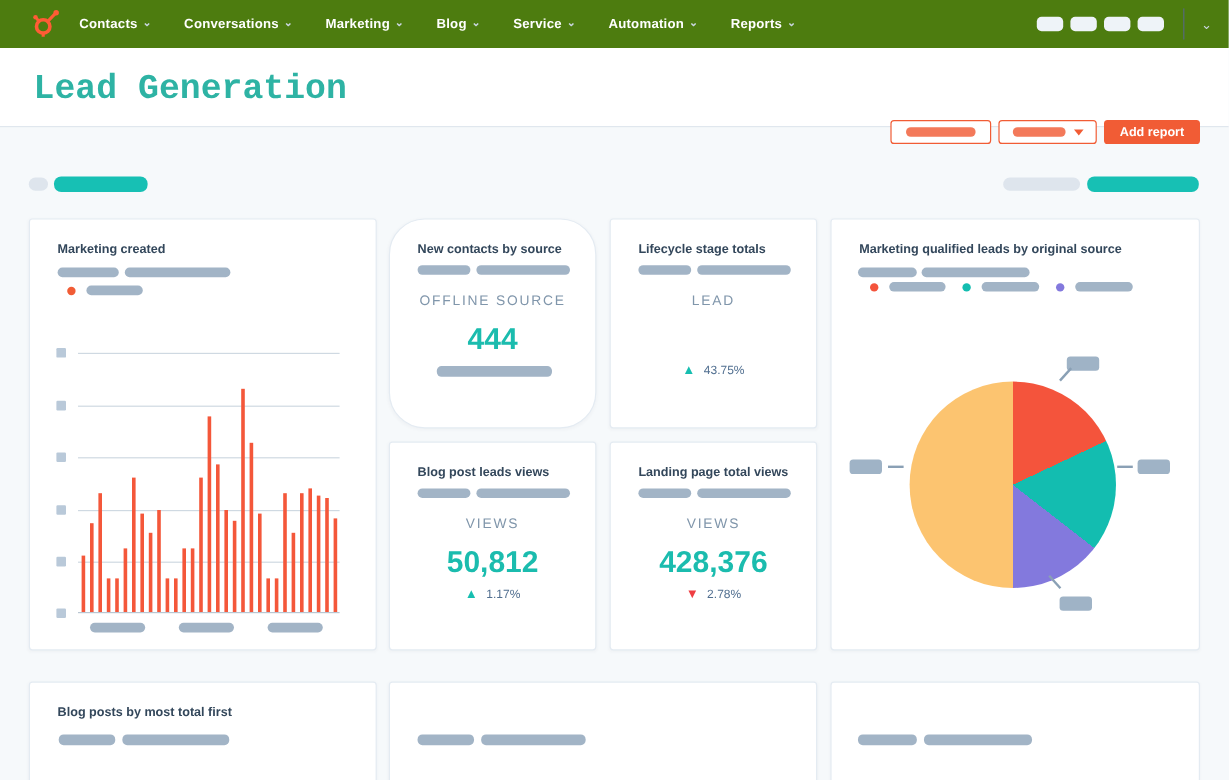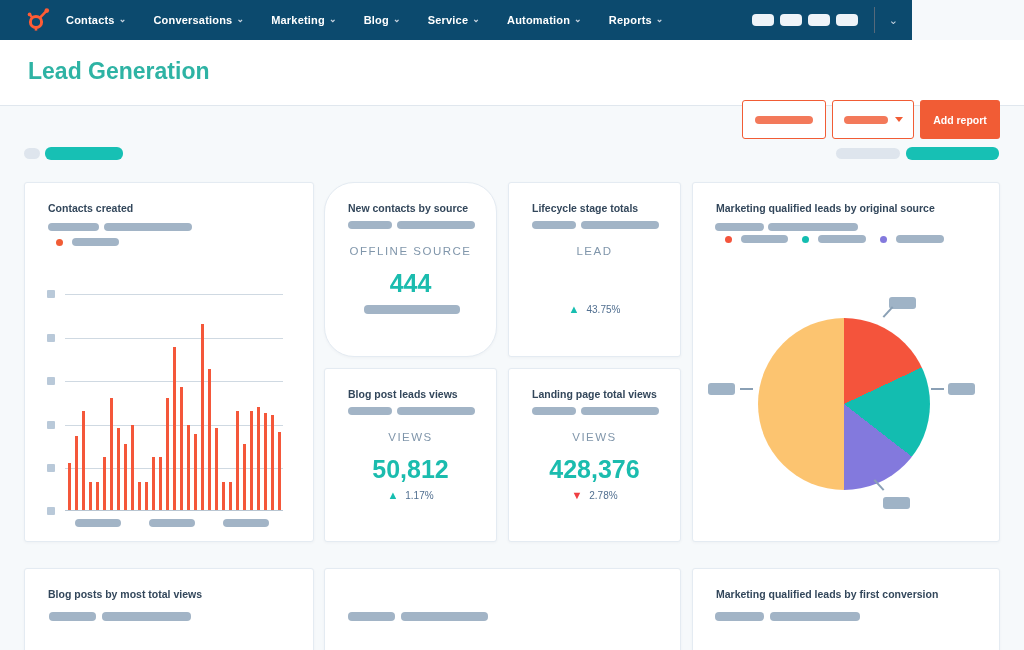--- a/index.html
+++ b/index.html
@@ -1,36 +1,36 @@
 <!DOCTYPE html>
 <html><head>
 <meta charset="utf-8">
 <style>
   * { margin:0; padding:0; box-sizing:border-box; }
   html,body { width:1024px; height:650px; overflow:hidden; }
   body { font-family:"Liberation Sans", sans-serif; background:#f6f9fb; position:relative; }
 
   
-  .topnav { position:absolute; left:0; top:0; width:912px; height:40px; background:#0c4a6e;
+  .topnav { position:absolute; left:0; top:0; width:1024px; height:40px; background:#4d7c0f;
             display:flex; align-items:center; }
   .logo { width:26px; height:26px; margin-left:26px; margin-right:14px; flex:0 0 auto; }
   .nav-menu { display:flex; align-items:center; gap:27px; }
   .nav-item { color:#fff; font-size:11px; font-weight:700; letter-spacing:.2px; display:flex;
               align-items:center; gap:4px; cursor:pointer; white-space:nowrap; }
   .nav-item .chev { font-size:9px; color:#cbd6e2; transform:translateY(-1px); }
   .nav-right { position:absolute; right:0; top:0; height:40px; display:flex; align-items:center; }
   .nav-ic { width:22px; height:12px; background:#eef3f8; border-radius:4px; margin-right:6px; }
   .nav-div { width:1px; height:26px; background:#56697a; margin:0 14px 0 10px; }
   .nav-chev { color:#cbd6e2; font-size:11px; margin-right:14px; }
 
   
   .header { position:absolute; left:0; top:40px; width:1024px; height:66px; background:#ffffff;
             border-bottom:1px solid #e0e7ee; }
-  .page-title { position:absolute; left:28px; top:18px; font-size:23px; font-weight:700; color:#2eb3a4; }
-  .hbtn { position:absolute; top:60px; height:39px; border-radius:3px; display:flex;
+  .page-title { position:absolute; left:28px; top:18px; font-size:29px; font-weight:700; color:#2eb3a4;font-family:Liberation Mono, monospace; }
+  .hbtn { position:absolute; top:60px; height:20px; border-radius:3px; display:flex;
           align-items:center; justify-content:center; cursor:pointer; }
   .hbtn.outline { background:#fff; border:1.5px solid #f15c35; }
   .hbtn.solid { background:#f15c35; color:#fff; font-size:10.5px; font-weight:700; }
   .hbtn .ph { height:8px; border-radius:4px; background:#f3795a; }
   .hbtn .tri { width:0; height:0; border-left:4px solid transparent; border-right:4px solid transparent;
                border-top:5px solid #f15c35; margin-left:7px; }
 
   
   .flt { position:absolute; border-radius:6px; cursor:pointer; }
   .flt.gray { background:#dee5ed; }
@@ -136,21 +136,21 @@
   </div>
   <div class="hbtn solid" style="left:920px; width:80px;">Add report</div>
 </div>
 
 <div class="flt gray" style="left:24px;  top:148px; width:16px;  height:11px;"></div>
 <div class="flt teal" style="left:45px;  top:147px; width:78px;  height:13px;"></div>
 <div class="flt gray" style="left:836px; top:148px; width:64px;  height:11px;"></div>
 <div class="flt teal" style="left:906px; top:147px; width:93px;  height:13px;"></div>
 
 <div class="card" style="left:24px; top:182px; width:290px; height:360px;">
-  <div class="card-title">Contacts created</div>
+  <div class="card-title">Marketing created</div>
   <div class="pill" style="left:23px; top:40px; width:51px;"></div>
   <div class="pill" style="left:79px; top:40px; width:88px;"></div>
   <div class="legend" style="left:31px; top:55px;">
     <span class="lg-dot" style="background:#f15c35;"></span>
     <span class="lg-pill" style="width:47px;"></span>
   </div>
 
   <div class="ytick" style="top:107px;"></div>
   <div class="ytick" style="top:151px;"></div>
   <div class="ytick" style="top:194px;"></div>
@@ -272,27 +272,26 @@
   <div class="callout-line" style="left:238px; top:205px; width:13px; height:2px;"></div>
 
   <div class="callout-pill" style="left:15px; top:200px; width:27px; height:12px;"></div>
   <div class="callout-line" style="left:47px; top:205px; width:13px; height:2px;"></div>
 
   <div class="callout-pill" style="left:190px; top:314px; width:27px; height:12px;"></div>
   <div class="callout-line" style="left:179px; top:301px; width:14px; height:2px; transform:rotate(48deg);"></div>
 </div>
 
 <div class="card" style="left:24px; top:568px; width:290px; height:140px;">
-  <div class="card-title">Blog posts by most total views</div>
+  <div class="card-title">Blog posts by most total first</div>
   <div class="pill" style="left:24px; top:43px; width:47px; height:9px;"></div>
   <div class="pill" style="left:77px; top:43px; width:89px; height:9px;"></div>
 </div>
 
 <div class="card" style="left:324px; top:568px; width:357px; height:140px;">
   <div class="pill" style="left:23px; top:43px; width:47px; height:9px;"></div>
   <div class="pill" style="left:76px; top:43px; width:87px; height:9px;"></div>
 </div>
 
 <div class="card" style="left:692px; top:568px; width:308px; height:140px;">
-  <div class="card-title">Marketing qualified leads by first conversion</div>
   <div class="pill" style="left:22px; top:43px; width:49px; height:9px;"></div>
   <div class="pill" style="left:77px; top:43px; width:90px; height:9px;"></div>
 </div>
 
 </body></html>

